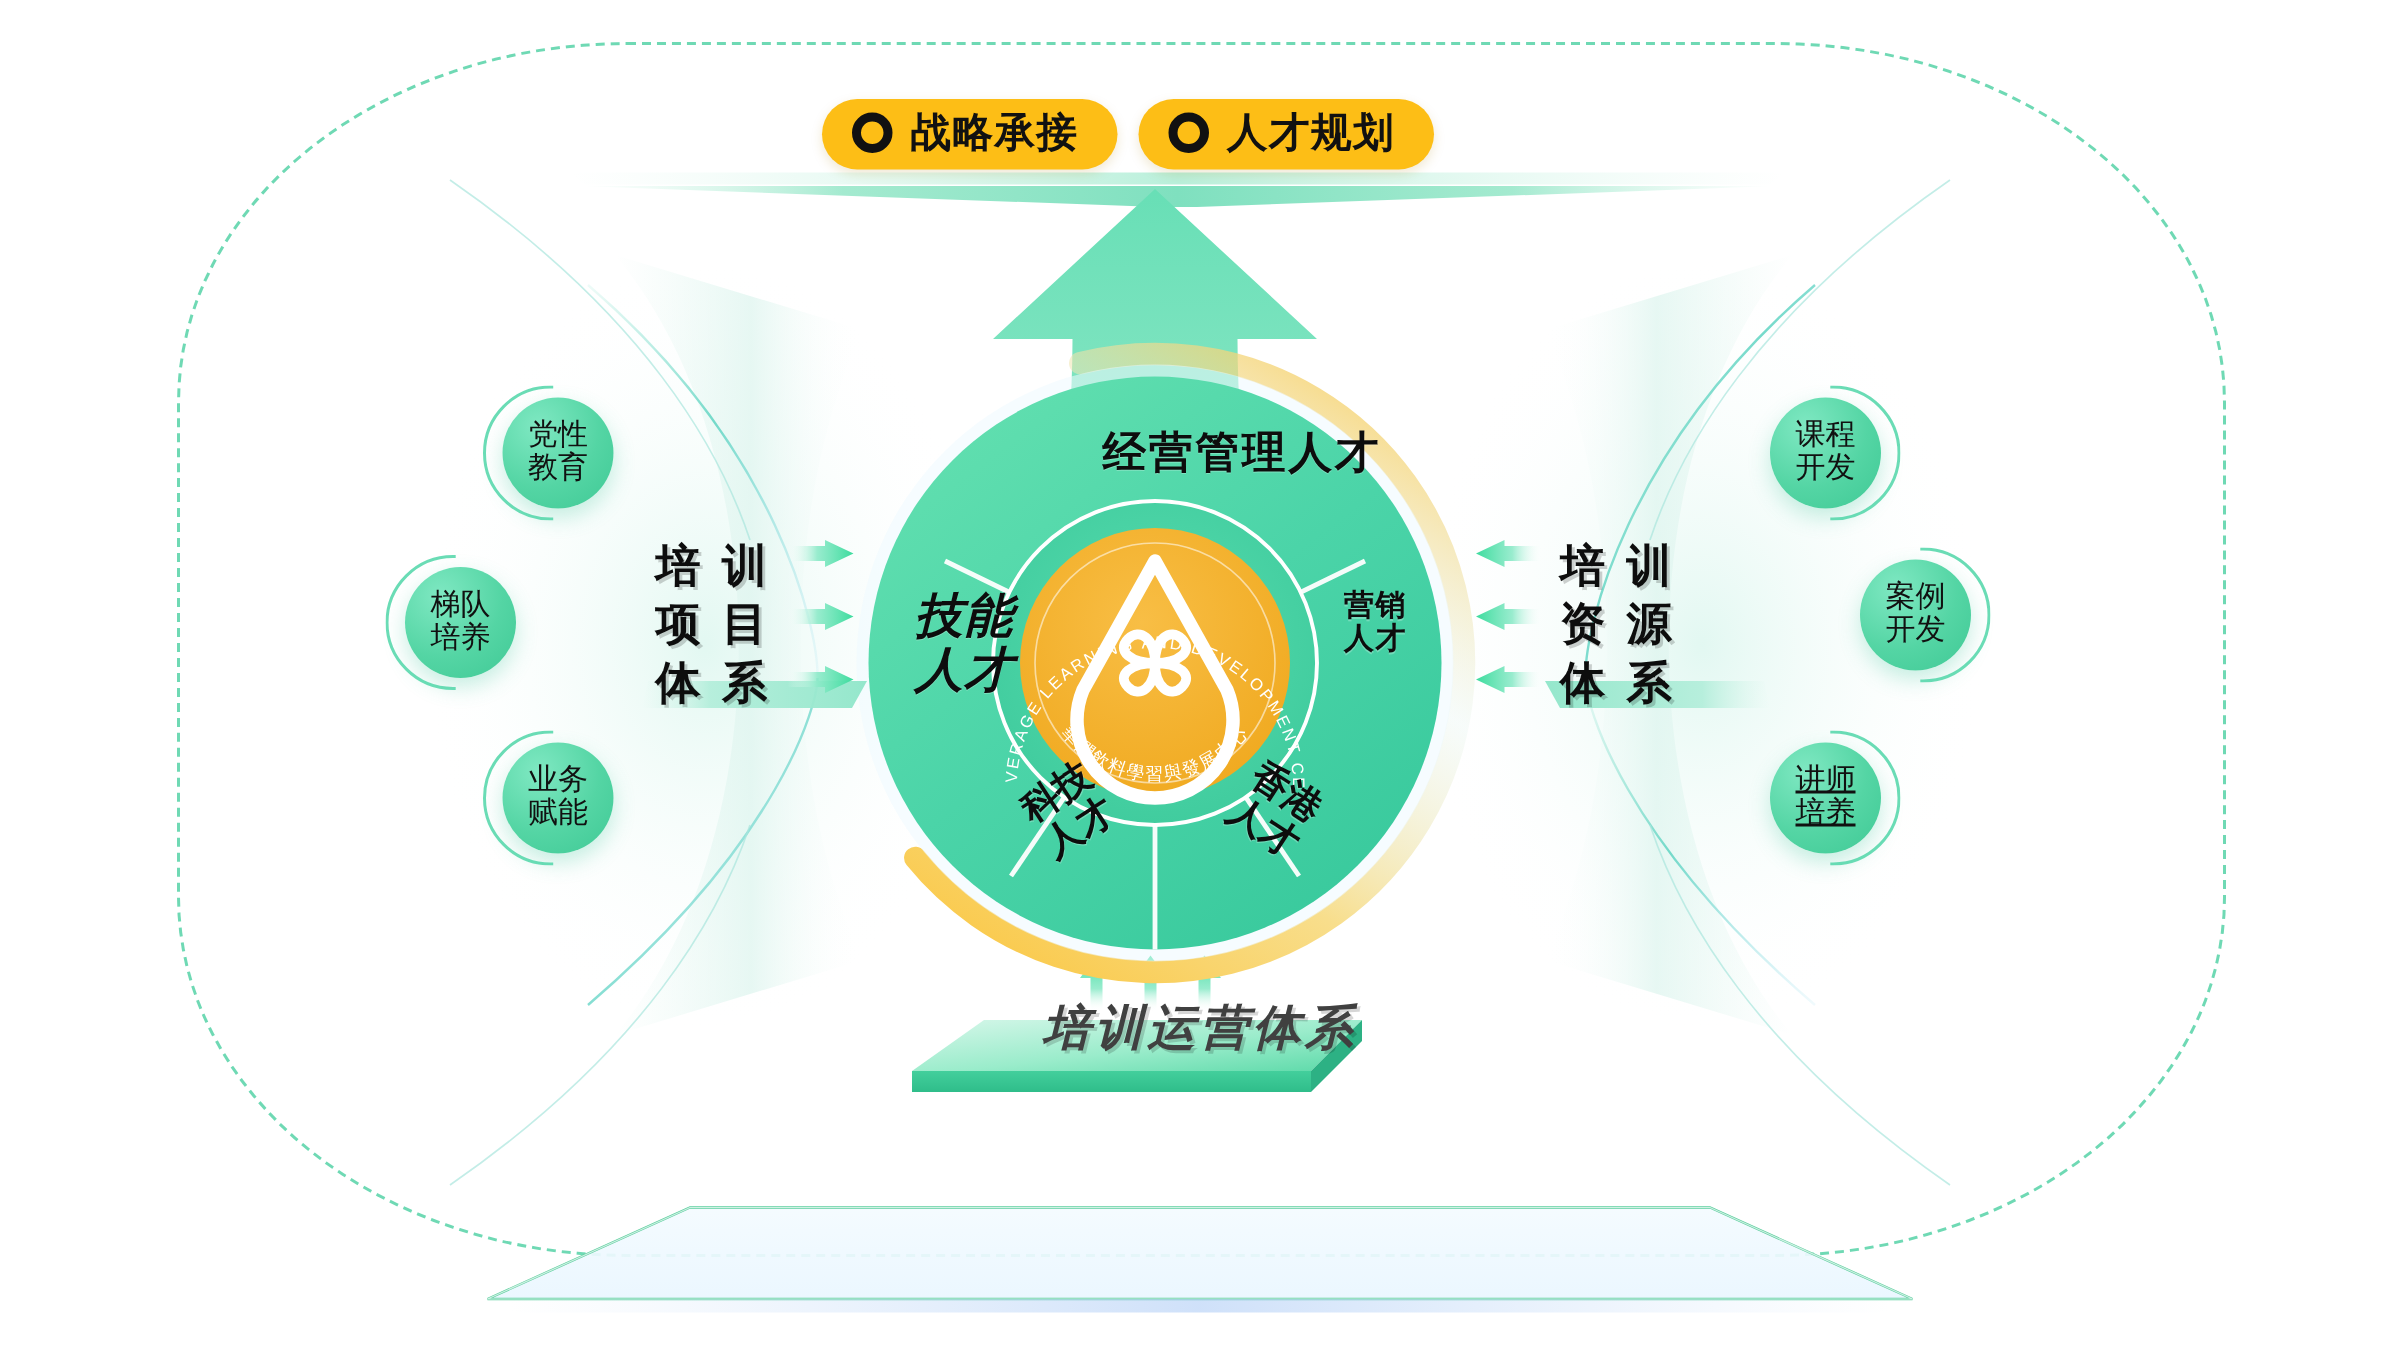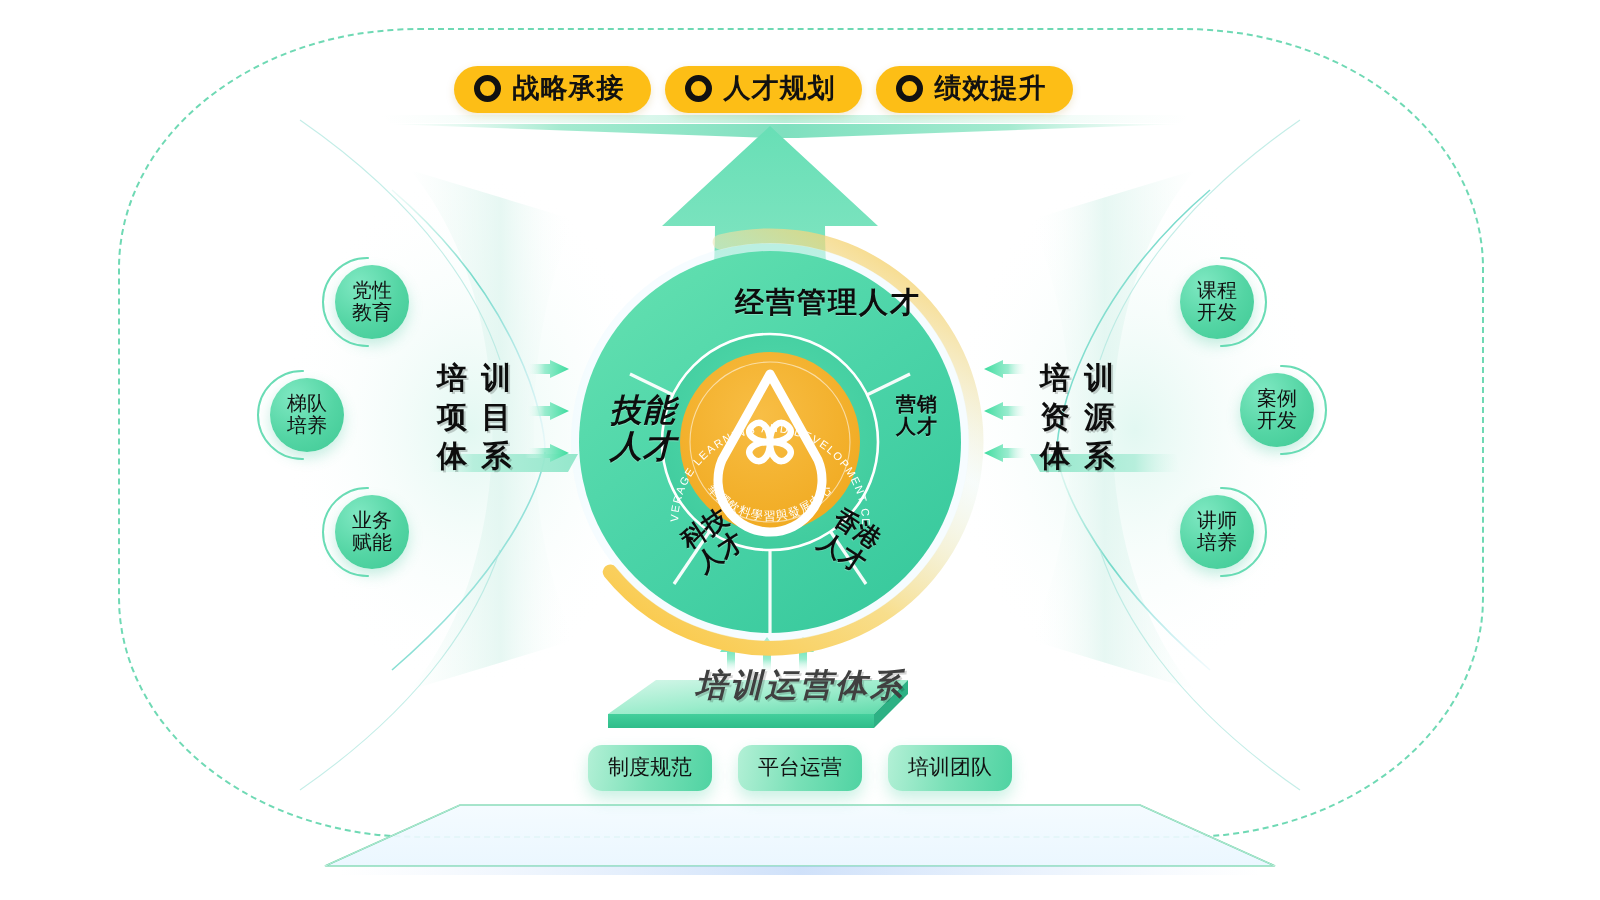--- a/index.html
+++ b/index.html
@@ -16,21 +16,21 @@
 
   
   .frame{
     position:absolute;left:118px;top:28px;width:1366px;height:810px;
     border:2px dashed #6fd9b4;border-radius:300px/240px;
     box-sizing:border-box;
   }
 
   
   .badges{
-    position:absolute;left:11px;top:66px;width:1504px;
+    position:absolute;left:0;top:66px;width:1504px;
     display:flex;justify-content:center;gap:14px;z-index:40;
   }
   .badge{
     display:flex;align-items:center;gap:12px;
     background:#FDBE16;border-radius:28px;
     padding:9px 26px 11px 20px;
     box-shadow:0 3px 8px rgba(170,130,10,.18);
   }
   .badge .ring{
     width:27px;height:27px;border:6px solid #111;border-radius:50%;
@@ -99,21 +99,21 @@
   .bubble.arc-l .arcring{left:-13px;top:-8px;clip-path:polygon(0 0,52% 0,52% 100%,0 100%);}
   .bubble.arc-r .arcring{left:-3px;top:-8px;clip-path:polygon(48% 0,100% 0,100% 100%,48% 100%);}
 
   
   .b-dangxing{left:335px;top:265px;}
   .b-tidui{left:270px;top:378px;}
   .b-yewu{left:335px;top:495px;}
   
   .b-kecheng{left:1180px;top:265px;}
   .b-anli{left:1240px;top:373px;}
-  .b-jiangshi{left:1180px;top:495px;}
+  .b-jiangshi{left:1180px;top:495px;text-decoration:underline;}
 
   
   .ops-arrows{position:absolute;left:716px;top:636px;width:110px;height:40px;z-index:18;}
   .ops-slab{position:absolute;left:590px;top:676px;width:350px;height:60px;z-index:16;}
   .ops-title{
     position:absolute;left:0;top:664px;width:1600px;text-align:center;z-index:19;
     font-size:32px;font-weight:bold;font-style:italic;color:#404040;letter-spacing:3px;
     text-shadow:2px 2px 0 rgba(0,0,0,.16);
   }
   .ops-pills{
@@ -312,24 +312,20 @@
 
   <div class="badges">
     <div class="badge">
       <span class="ring"></span>
       <span class="btxt">战略承接</span>
     </div>
     <div class="badge">
       <span class="ring"></span>
       <span class="btxt">人才规划</span>
     </div>
-    <div class="badge">
-      <span class="ring"></span>
-      <span class="btxt">绩效提升</span>
-    </div>
   </div>
 
   <svg class="sys-slab left" viewBox="0 0 150 26">
     <defs>
       <linearGradient id="gSlabL" x1="0" y1="0" x2="1" y2="0">
         <stop offset="0%" stop-color="#d9f6ec" stop-opacity="0"></stop>
         <stop offset="30%" stop-color="#b4eedb" stop-opacity=".95"></stop>
         <stop offset="100%" stop-color="#8fe6c9" stop-opacity=".95"></stop>
       </linearGradient>
     </defs>
@@ -460,19 +456,14 @@
       <linearGradient id="gOpsSide" x1="0" y1="0" x2="0" y2="1">
         <stop offset="0%" stop-color="#43cf9c"></stop>
         <stop offset="100%" stop-color="#2fbd8a"></stop>
       </linearGradient>
     </defs>
     <path d="M 66 4 L 318 4 L 284 38 L 18 38 Z" fill="url(#gOpsTop)"></path>
     <path d="M 18 38 L 284 38 L 284 52 L 18 52 Z" fill="url(#gOpsSide)"></path>
     <path d="M 284 38 L 318 4 L 318 18 L 284 52 Z" fill="#2db184"></path>
   </svg>
 
-  <div class="ops-pills">
-    <div class="pill">制度规范</div>
-    <div class="pill">平台运营</div>
-    <div class="pill">培训团队</div>
-  </div>
 
 </div>
 
 </body></html>

